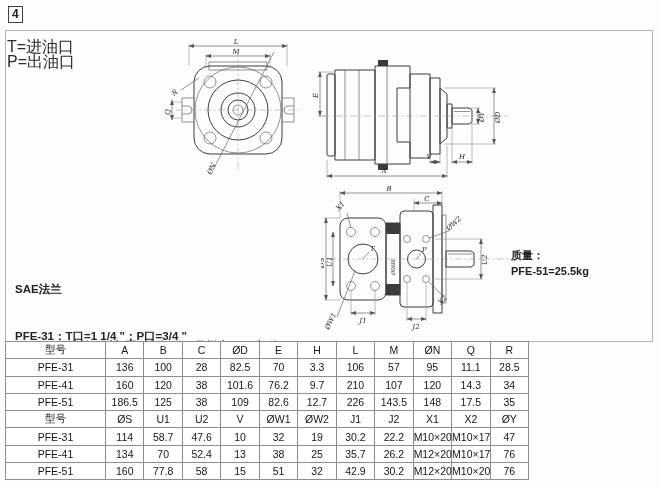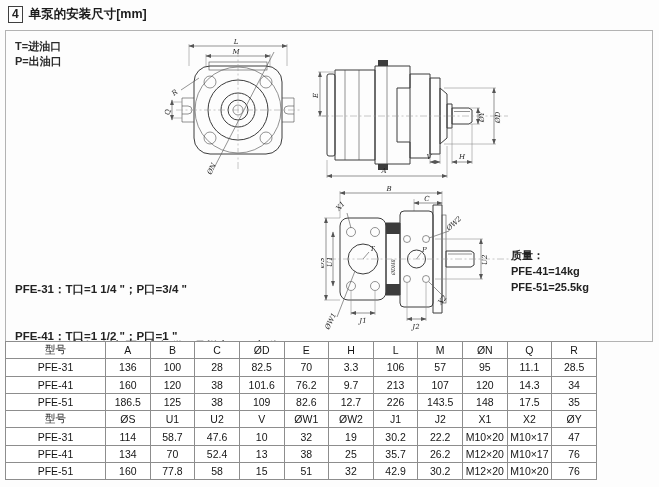--- a/index.html
+++ b/index.html
@@ -2,47 +2,46 @@
 <html><head>
 <meta charset="utf-8">
 <style>
   html,body{margin:0;padding:0;}
   body{width:659px;height:487px;background:#ffffff;font-family:"Liberation Sans","DejaVu Sans",sans-serif;color:#1a1a1a;position:relative;overflow:hidden;}
   .page{position:absolute;inset:0;background:#fdfdfd;}
   .title-row{position:absolute;left:8px;top:6px;display:flex;align-items:center;gap:6px;}
   .num-box{border:1.5px solid #3f3f3f;padding:0 3px;font-weight:bold;font-size:12px;line-height:15px;color:#222;}
   .title{font-weight:bold;font-size:12.5px;color:#1c1c1c;}
   .diagram-box{position:absolute;left:5px;top:30px;width:646px;height:310px;border:1px solid #b3b3b3;background:#fdfdfd;}
-  .note-ports{position:absolute;left:9px;top:8px;font-size:11px;font-weight:bold;line-height:15px;color:#2a2a2a;}
+  .note-ports{position:absolute;left:1px;top:8px;font-size:16px;font-weight:normal;line-height:15px;color:#2a2a2a;}
   .sae-block{position:absolute;left:9px;top:220px;font-size:11.5px;font-weight:bold;line-height:15.5px;color:#222;white-space:pre;}
   .note-bottom{position:absolute;left:9px;top:308px;font-size:11.5px;font-weight:bold;color:#222;}
   .mass-block{position:absolute;left:505px;top:216px;font-size:11px;font-weight:bold;line-height:16px;color:#222;}
   svg.drawing{position:absolute;}
   svg.front{left:158px;top:5px;}
   svg.side{left:306px;top:5px;}
   svg.port{left:315px;top:152px;}
   svg .out{stroke:#3c3c3c;stroke-width:1;fill:none;stroke-linejoin:round;}
   svg .thin{stroke:#4a4a4a;stroke-width:0.6;fill:none;}
   svg .dim{stroke:#666;stroke-width:0.7;fill:none;}
   svg .ext{stroke:#8a8a8a;stroke-width:0.55;fill:none;}
   svg .cl{stroke:#9a9a9a;stroke-width:0.55;fill:none;stroke-dasharray:7 2.5 2 2.5;}
   svg .dark{fill:#3c3c3c;stroke:none;}
   svg text{font-family:"DejaVu Serif","Liberation Serif",serif;font-size:7px;font-style:italic;fill:#222;}
   svg text.tiny{font-size:5px;}
-  table.dims{position:absolute;left:5px;top:341px;width:592px;border-collapse:collapse;table-layout:fixed;border:1.5px solid #4a4a4a;background:#fff;}
+  table.dims{position:absolute;left:5px;top:341px;width:524px;border-collapse:collapse;table-layout:fixed;border:1.5px solid #4a4a4a;background:#fff;}
   table.dims td{border:1px solid #8d8d8d;text-align:center;vertical-align:middle;font-size:10.5px;height:16.3px;padding:0;color:#151515;font-family:"Liberation Sans","DejaVu Sans",sans-serif;}
 </style>
 </head>
 <body>
 
 <div class="page">
 
   <div class="title-row">
     <span class="num-box">4</span>
-    <span class="title">单泵的安装尺寸[mm]</span>
   </div>
 
   <div class="diagram-box">
 
     <div class="note-ports">
       <div>T=进油口</div>
       <div>P=出油口</div>
     </div>
 
     <svg class="drawing front" width="170" height="150" viewBox="0 0 170 150">
@@ -199,30 +198,30 @@
         <line class="dim" x1="86" y1="136" x2="105" y2="136" marker-start="url(#ar)" marker-end="url(#ar)"></line>
         <text x="95" y="146" text-anchor="middle">J2</text>
         <line class="ext" x1="114" y1="56" x2="162" y2="56"></line>
           <line class="ext" x1="114" y1="96" x2="162" y2="96"></line>
         <line class="dim" x1="160" y1="56" x2="160" y2="96" marker-start="url(#ar)" marker-end="url(#ar)"></line>
         <text transform="translate(166,82) rotate(-90)">U2</text>
       </g>
     </svg>
 
     <div class="sae-block">
+      <div>SAE法兰</div>
       <div>PFE-31：T口=1 1/4 "；P口=3/4 "</div>
       <div>PFE-41：T口=1 1/2 "；P口=1 "</div>
       <div>PFE-51：T口=2 "；      P口=1 1/4 "</div>
     </div>
 
     <div class="note-bottom">SAE-3000法兰可以与泵一起提供，见样本K120部分</div>
 
     <div class="mass-block">
       <div>质量：</div>
-      <div>PFE-41=14kg</div>
       <div>PFE-51=25.5kg</div>
     </div>
 
   </div>
 
   <table class="dims">
     <colgroup>
       <col style="width:100px">
       <col>
         <col>
@@ -266,21 +265,21 @@
           <td>28.5</td>
         </tr>
         <tr>
           <td>PFE-41</td>
           <td>160</td>
           <td>120</td>
           <td>38</td>
           <td>101.6</td>
           <td>76.2</td>
           <td>9.7</td>
-          <td>213</td>
+          <td>210</td>
           <td>107</td>
           <td>120</td>
           <td>14.3</td>
           <td>34</td>
         </tr>
         <tr>
           <td>PFE-51</td>
           <td>186.5</td>
           <td>125</td>
           <td>38</td>

